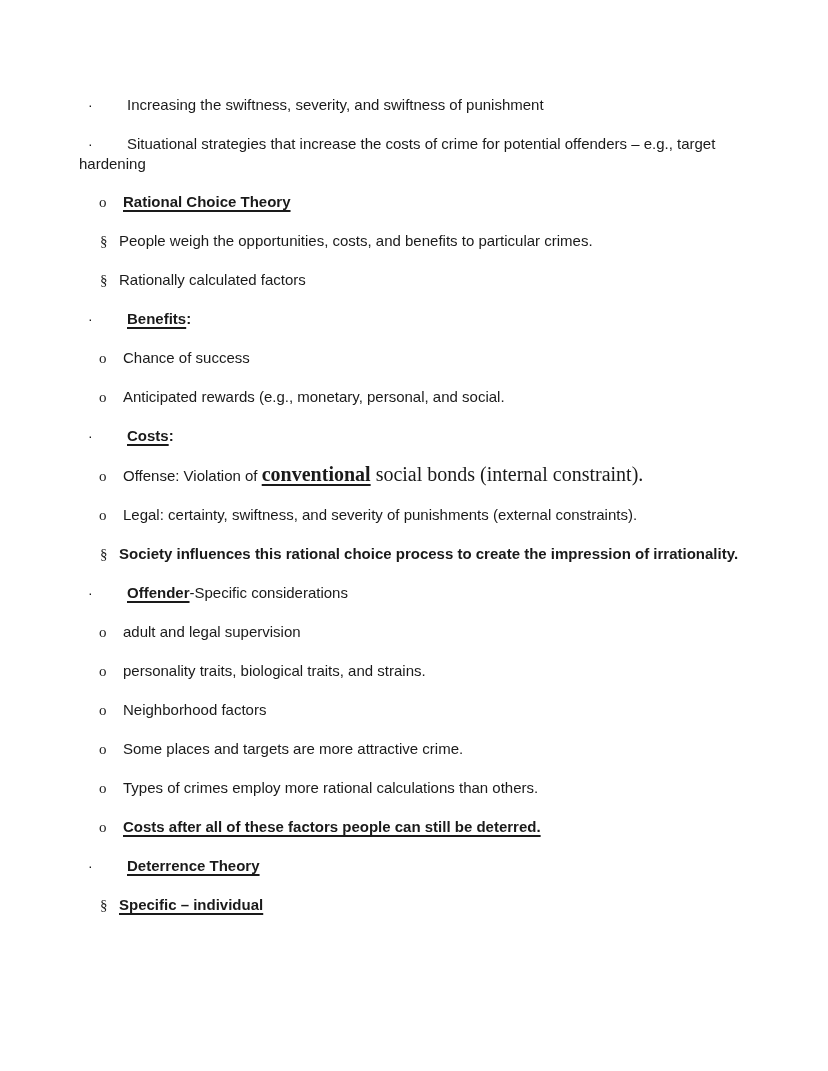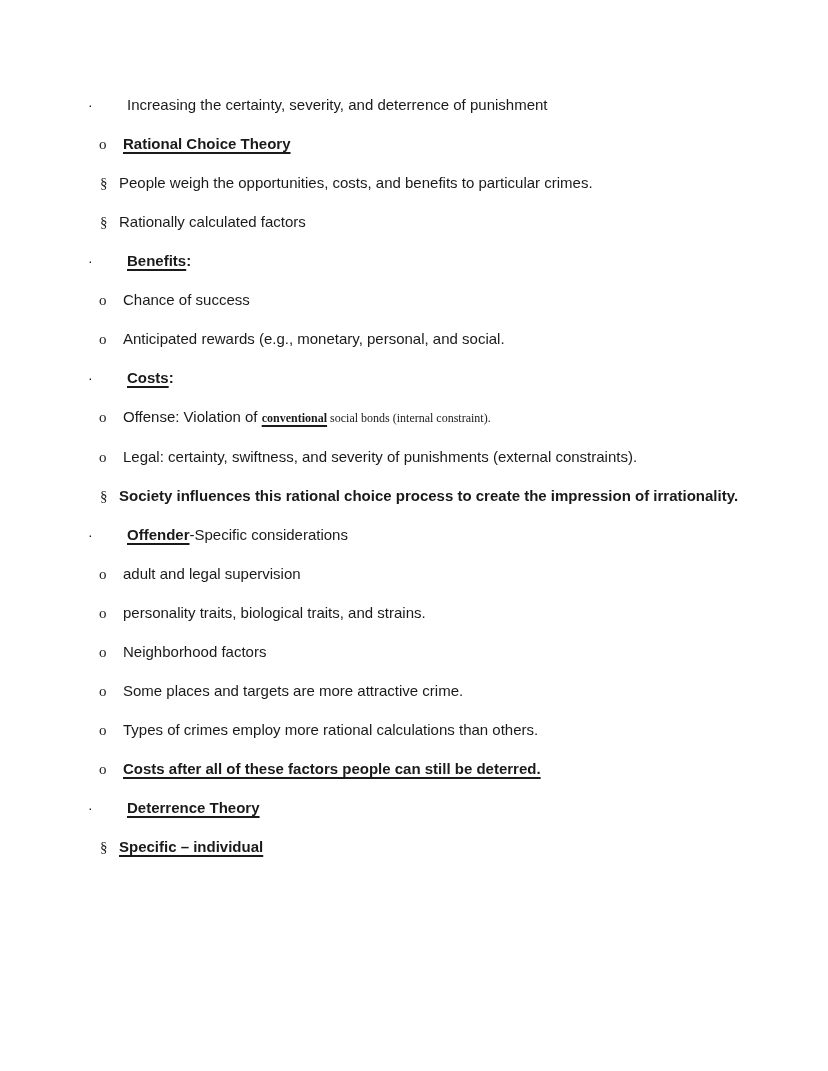--- a/index.html
+++ b/index.html
@@ -45,32 +45,33 @@
     font-size: 15px;
   }
   .b { font-weight: bold; }
   .u {
     text-decoration: underline;
     text-decoration-thickness: 1.6px;
     text-underline-offset: 2.5px;
   }
   .serif {
     font-family: "Liberation Serif", serif;
-    font-size: 12px;
+    font-size: 20px;
   }
   .cont {
     
     margin-left: 0;
   }
 </style>
 </head>
 <body>
 
 <div class="doc">
-    <div class="para m-dot"><span class="marker">·</span><span>Increasing the certainty, severity, and deterrence of punishment</span></div>
+    <div class="para m-dot"><span class="marker">·</span><span>Increasing the swiftness, severity, and swiftness of punishment</span></div>
+    <div class="para m-dot"><span class="marker">·</span><span>Situational strategies that increase the costs of crime for potential offenders – e.g., target</span><div class="cont">hardening</div></div>
     <div class="para m-o"><span class="marker">o</span><span class="b u">Rational Choice Theory</span></div>
     <div class="para m-sec"><span class="marker">§</span><span>People weigh the opportunities, costs, and benefits to particular crimes.</span></div>
     <div class="para m-sec"><span class="marker">§</span><span>Rationally calculated factors</span></div>
     <div class="para m-dot"><span class="marker">·</span><span class="b u">Benefits</span><span class="b">:</span></div>
     <div class="para m-o"><span class="marker">o</span><span>Chance of success</span></div>
     <div class="para m-o"><span class="marker">o</span><span>Anticipated rewards (e.g., monetary, personal, and social.</span></div>
     <div class="para m-dot"><span class="marker">·</span><span class="b u">Costs</span><span class="b">:</span></div>
     <div class="para m-o"><span class="marker">o</span><span>Offense: Violation of </span><span class="b u serif">conventional</span><span class="serif"> social bonds (internal constraint).</span></div>
     <div class="para m-o"><span class="marker">o</span><span>Legal: certainty, swiftness, and severity of punishments (external constraints).</span></div>
     <div class="para m-sec"><span class="marker">§</span><span class="b">Society influences this rational choice process to create the impression of irrationality.</span></div>

